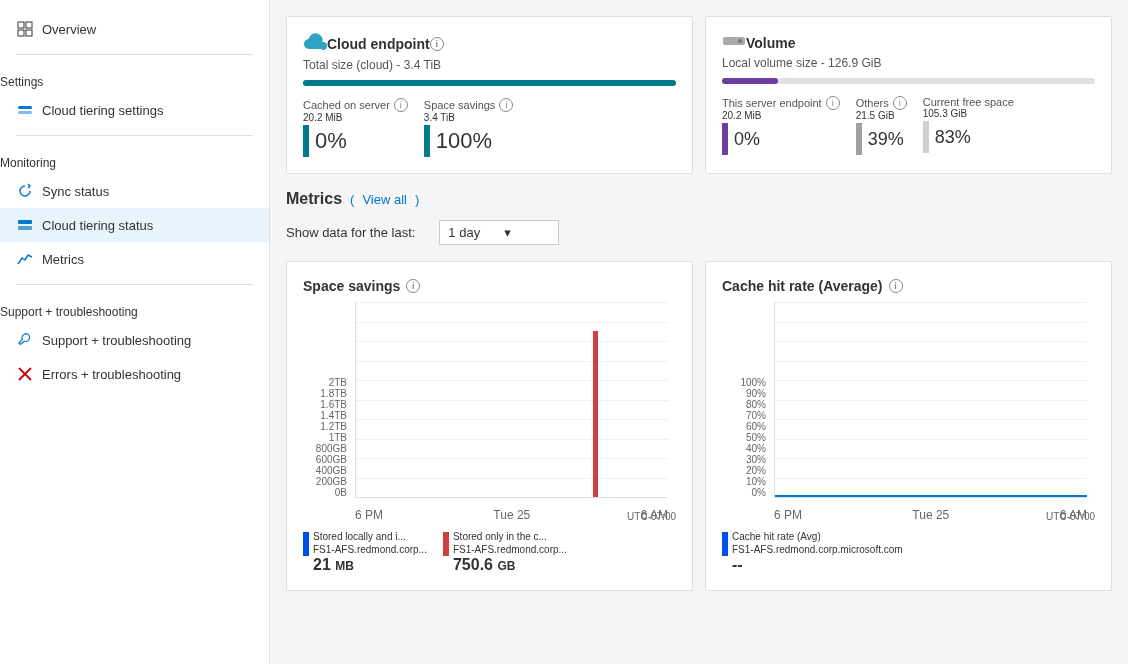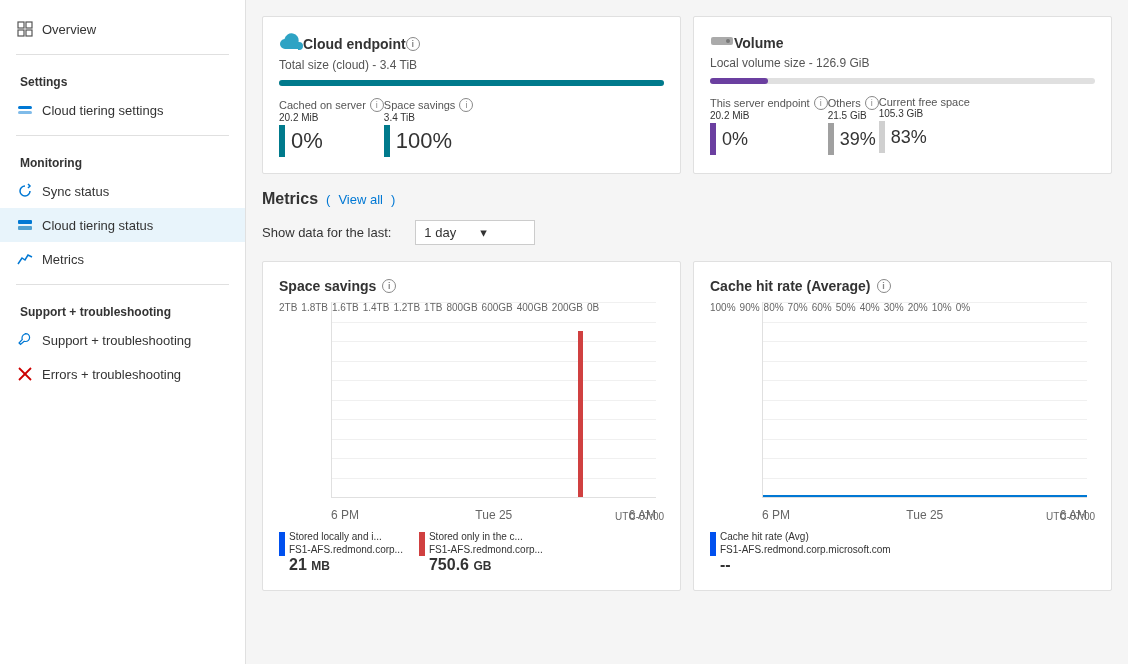--- a/index.html
+++ b/index.html
@@ -1,40 +1,40 @@
 <!DOCTYPE html>
 <html><head>
   <meta charset="utf-8">
   <style>
     * { box-sizing: border-box; margin: 0; padding: 0; }
     body { font-family: 'Segoe UI', Arial, sans-serif; font-size: 13px; color: #333; background: #f5f5f5; display: flex; height: 664px; overflow: hidden; }
 
     
-    .sidebar { width: 246px; background: #fff; border-right: 1px solid #e0e0e0; padding: 12px 0; flex-shrink: 0; overflow-y: auto; }
+    .sidebar { width: 270px; background: #fff; border-right: 1px solid #e0e0e0; padding: 12px 0; flex-shrink: 0; overflow-y: auto; }
     .sidebar-item { display: flex; align-items: center; padding: 8px 16px; cursor: pointer; font-size: 13px; color: #333; }
     .sidebar-item.active { background: #e8f4fb; }
     .sidebar-item .icon { width: 18px; height: 18px; margin-right: 8px; display: flex; align-items: center; justify-content: center; flex-shrink: 0; }
-    .sidebar-section-title { font-weight: 700; font-size: 12px; color: #333; padding: 12px 16px 4px 20px; }
+    .sidebar-section-title { font-weight: 400; font-size: 12px; color: #333; padding: 12px 16px 4px 0; }
     .sidebar-divider { border: none; border-top: 1px solid #e0e0e0; margin: 8px 16px; }
 
     
     .main { flex: 1; overflow-y: auto; padding: 16px; background: #f5f5f5; }
 
     
     .cards-row { display: flex; gap: 12px; margin-bottom: 16px; }
     .card { background: #fff; border: 1px solid #e0e0e0; border-radius: 2px; padding: 16px; flex: 1; }
 
     .card-title { font-size: 14px; font-weight: 600; display: flex; align-items: center; margin-bottom: 4px; }
     .card-subtitle { font-size: 12px; color: #555; margin-bottom: 8px; }
     .progress-bar-container { height: 6px; background: #e0e0e0; border-radius: 3px; margin-bottom: 12px; }
     .progress-bar { height: 100%; border-radius: 3px; }
     .progress-bar.teal { background: #007a8c; width: 100%; }
     .progress-bar.purple { background: #6b3fa0; width: 15%; }
 
-    .metrics-row { display: flex; }
+    .metrics-row { display: flex; gap: 16px; }
     .metric-item { display: flex; flex-direction: column; }
     .metric-label { font-size: 11px; color: #555; display: flex; align-items: center; gap: 4px; }
     .metric-value-sm { font-size: 10px; color: #333; margin-bottom: 2px; }
     .metric-bar { width: 6px; height: 32px; margin-right: 6px; flex-shrink: 0; }
     .metric-bar.teal { background: #007a8c; }
     .metric-bar.gray { background: #a0a0a0; }
     .metric-bar.lightgray { background: #d0d0d0; }
     .metric-bar.purple { background: #6b3fa0; }
     .metric-with-bar { display: flex; align-items: center; }
     .metric-pct { font-size: 22px; font-weight: 300; }
@@ -47,21 +47,21 @@
     
     .filter-row { display: flex; align-items: center; gap: 24px; margin-bottom: 16px; }
     .filter-label { font-size: 13px; color: #333; }
     .filter-select { border: 1px solid #ccc; background: #fff; padding: 4px 8px; font-size: 13px; display: flex; align-items: center; gap: 24px; cursor: pointer; min-width: 120px; }
 
     
     .chart-cards-row { display: flex; gap: 12px; }
     .chart-card { background: #fff; border: 1px solid #e0e0e0; border-radius: 2px; padding: 16px; flex: 1; }
     .chart-title { font-size: 14px; font-weight: 600; display: flex; align-items: center; gap: 6px; margin-bottom: 8px; }
     .chart-area { position: relative; height: 220px; }
-    .chart-labels-y { position: absolute; left: 0; top: 0; bottom: 24px; display: flex; flex-direction: row; justify-content: space-between; width: 48px; }
+    .chart-labels-y { position: absolute; left: 0; top: 0; bottom: 24px; display: flex; flex-direction: column; justify-content: flex-end; width: 48px; }
     .chart-label-y { font-size: 10px; color: #666; text-align: right; padding-right: 4px; }
     .chart-plot { position: absolute; left: 52px; right: 8px; top: 0; bottom: 24px; border-left: 1px solid #e0e0e0; border-bottom: 1px solid #e0e0e0; }
     .chart-gridlines { position: absolute; left: 0; right: 0; top: 0; bottom: 0; }
     .gridline { position: absolute; left: 0; right: 0; border-top: 1px solid #f0f0f0; }
     .chart-bar-red { position: absolute; bottom: 0; width: 4px; background: #d04040; }
     .chart-bar-blue { position: absolute; bottom: 0; left: 0; right: 0; height: 2px; background: #0078d4; }
     .chart-x-labels { position: absolute; bottom: 0; left: 52px; right: 8px; display: flex; justify-content: space-between; }
     .chart-x-label { font-size: 12px; color: #666; }
     .utc-label { position: absolute; bottom: 0; right: 0; font-size: 10px; color: #666; }
     .chart-legend { display: flex; gap: 16px; margin-top: 8px; flex-wrap: wrap; }

